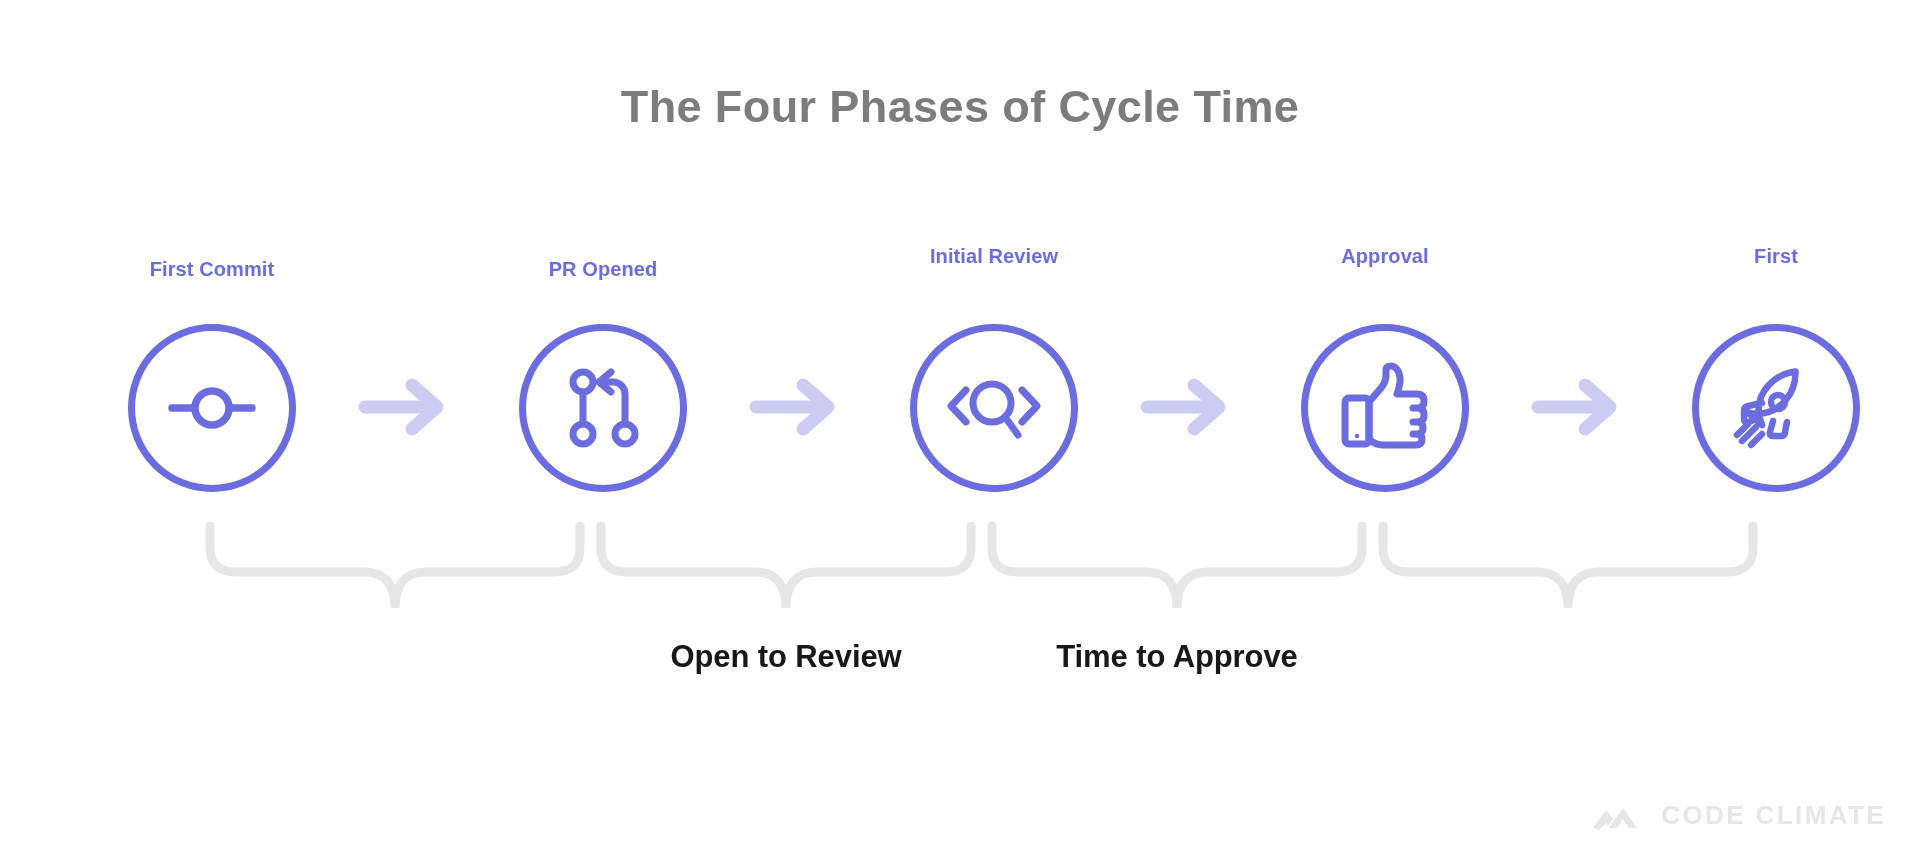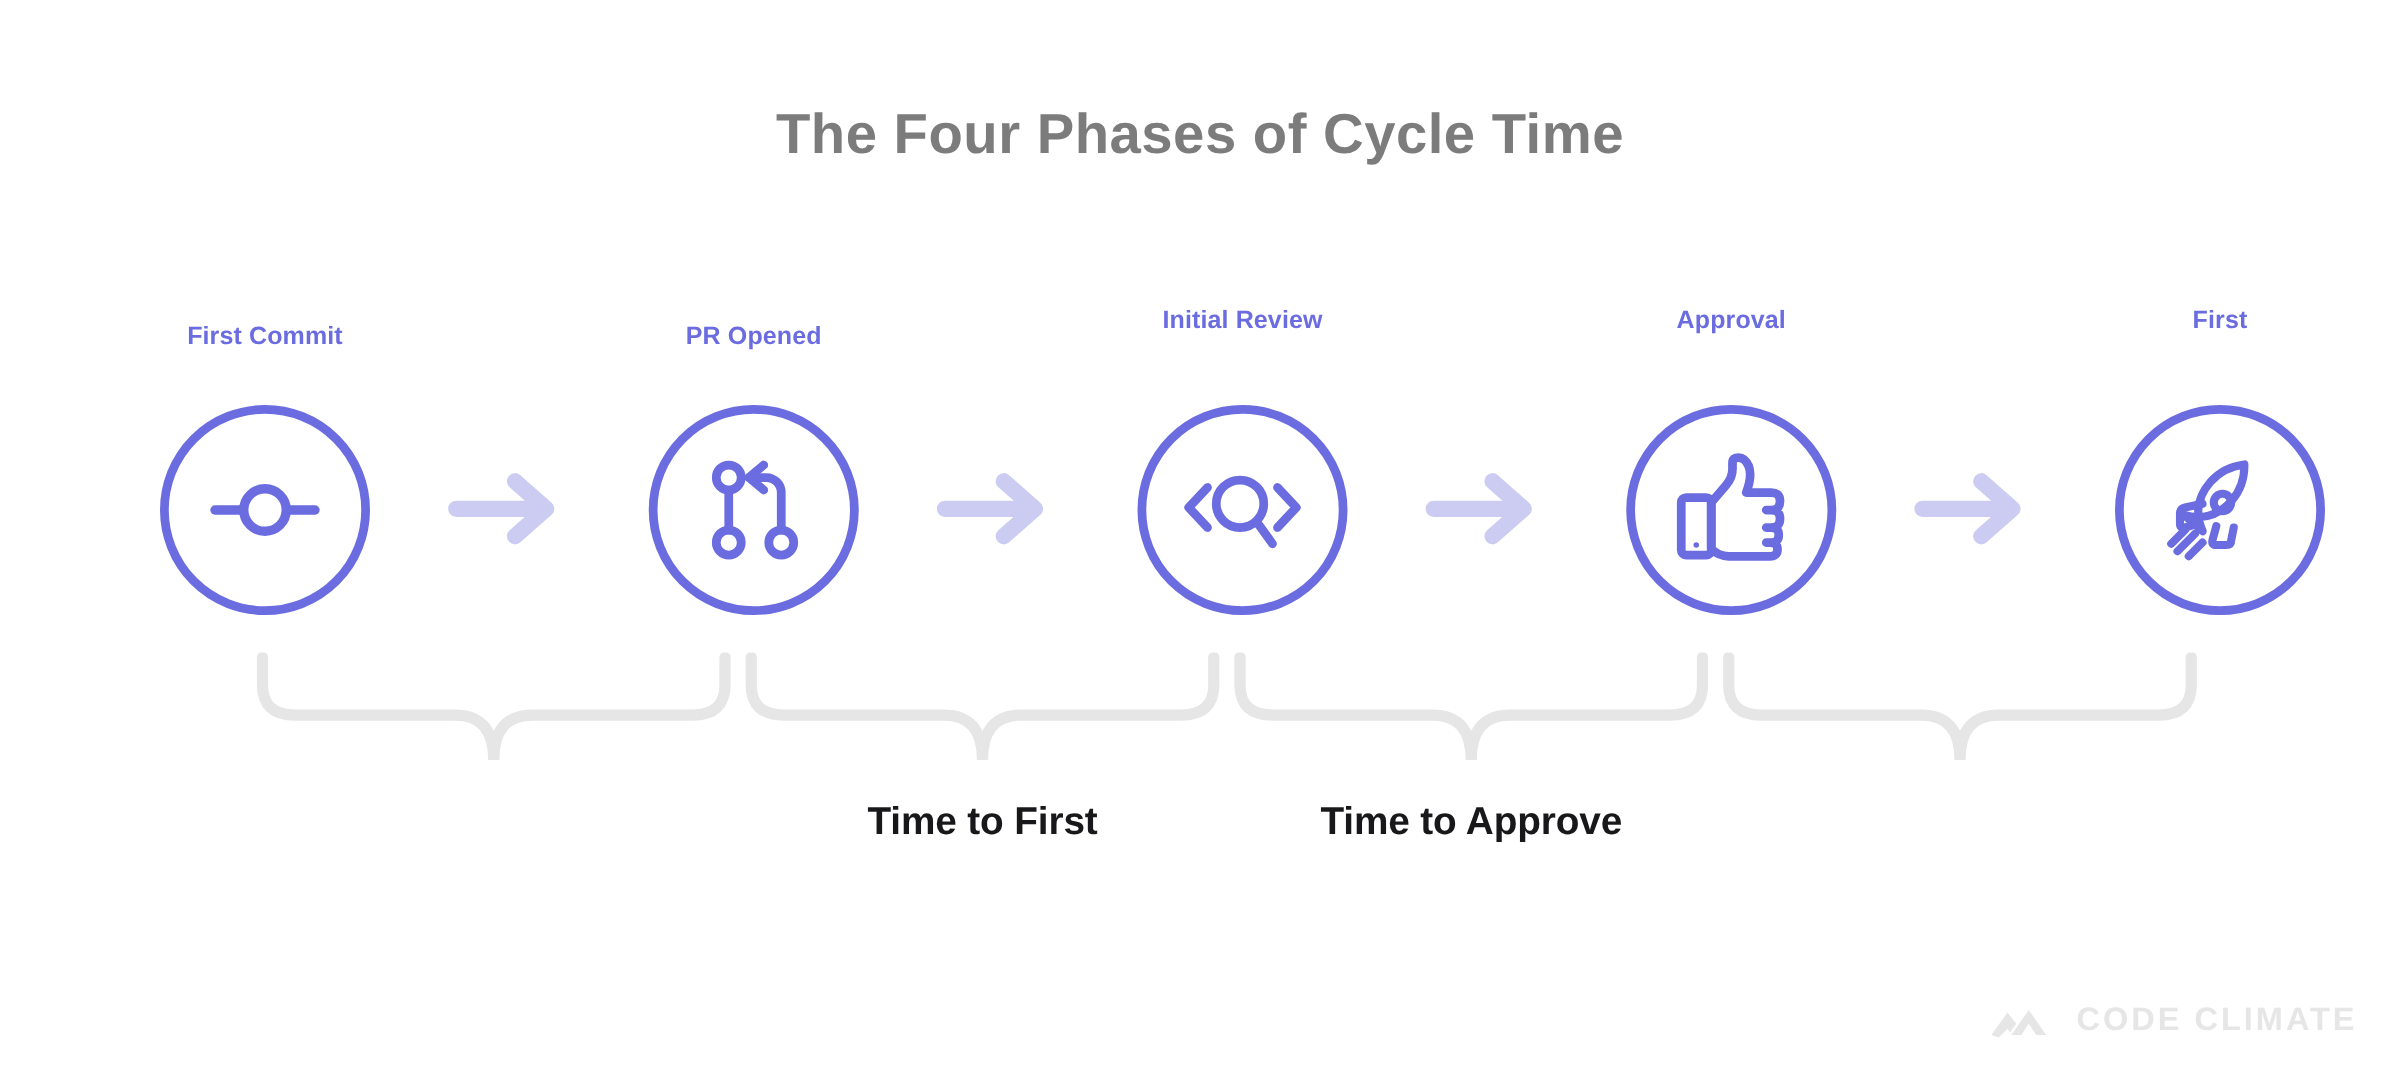--- a/index.html
+++ b/index.html
@@ -271,21 +271,21 @@
       <path d="M5 4 v22 q0 24 26 24 h128 q31 0 31 36 q0 -36 31 -36 h128 q26 0 26 -24 v-22" vector-effect="non-scaling-stroke"></path>
     </svg>
   </div>
 
   <div class="brace" style="left:1378px; top:522px; width:380px;">
     <svg viewBox="0 0 380 90" preserveAspectRatio="none" fill="none" stroke="#e6e6e6" stroke-width="9" stroke-linecap="round">
       <path d="M5 4 v22 q0 24 26 24 h128 q31 0 31 36 q0 -36 31 -36 h128 q26 0 26 -24 v-22" vector-effect="non-scaling-stroke"></path>
     </svg>
   </div>
 
-  <div class="phase-label" style="left:586px; top:639px; width:400px;">Time to First</div>
+  <div class="phase-label" style="left:586px; top:639px; width:400px;">Open to Review</div>
   <div class="phase-label" style="left:977px; top:639px; width:400px;">Time to Approve</div>
 
   <div class="brand">
     <span class="brand-mark">
       <svg width="54" height="28" viewBox="0 0 54 28" fill="#e6e6e6">
         <path d="M0 26 L13 8 L20 17 L15 24 L13 21 L6 28 Z"></path>
         <path d="M16 26 L30 6 L44 26 L36 26 L30 17 L24 26 Z"></path>
       </svg>
     </span>
     <span class="brand-text">CODE CLIMATE</span>

